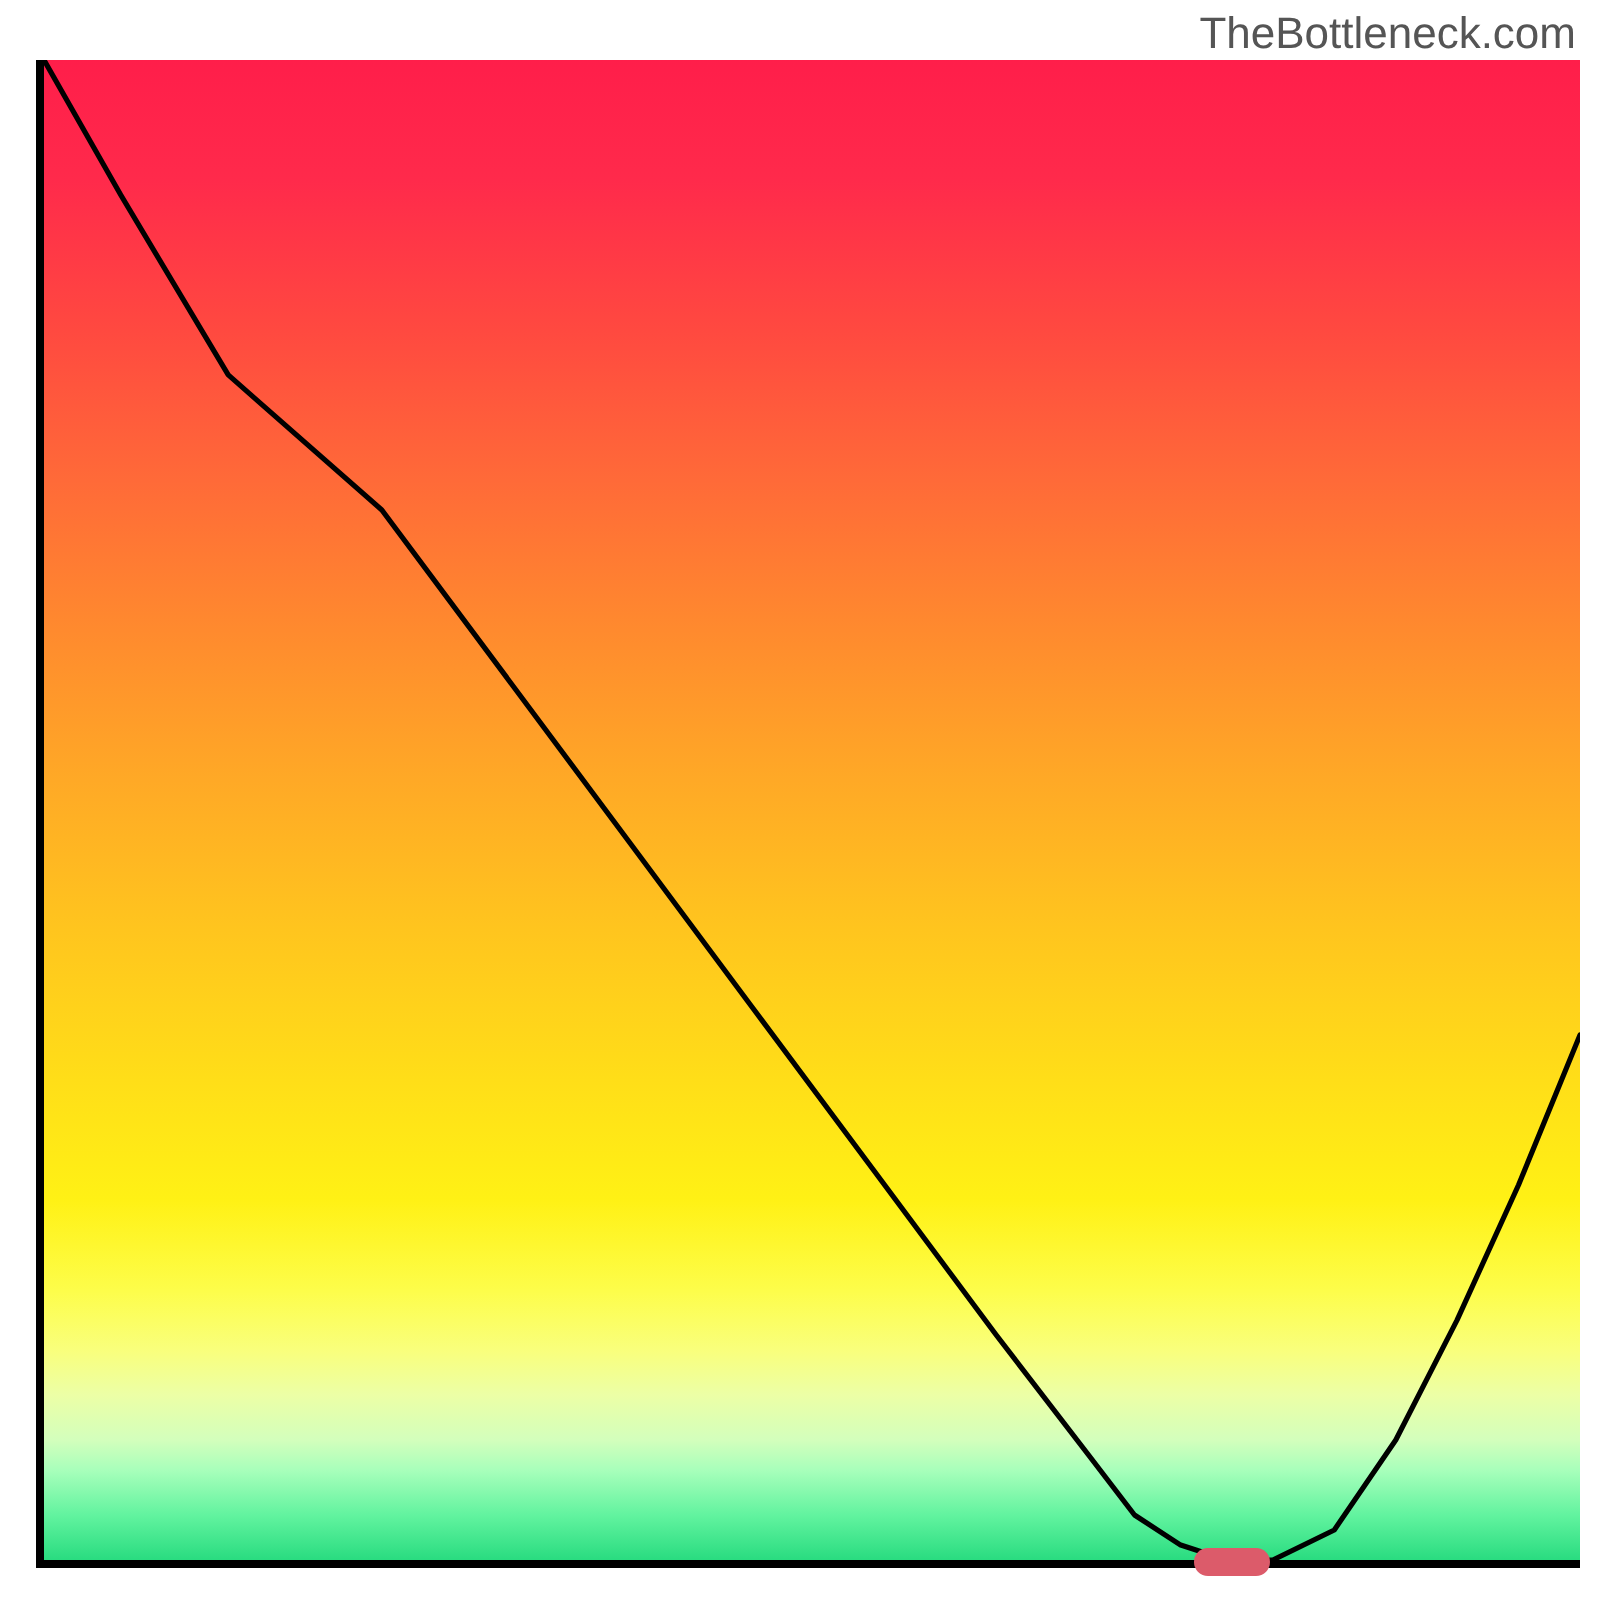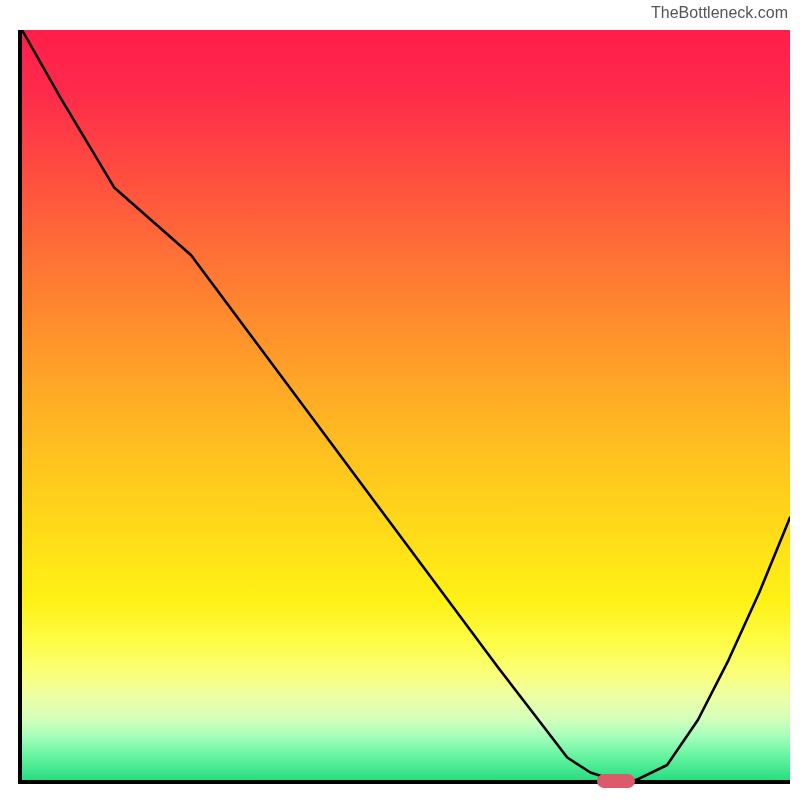--- a/index.html
+++ b/index.html
@@ -9,21 +9,21 @@
     background: #ffffff;
     font-family: Arial, sans-serif;
     position: relative;
     overflow: hidden;
   }
   .watermark {
     position: absolute;
     top: 4px;
     right: 12px;
     color: #555555;
-    font-size: 16px;
+    font-size: 22px;
     font-weight: 500;
     z-index: 10;
   }
   .plot-area {
     position: absolute;
     left: 18px;
     top: 30px;
     width: 772px;
     height: 754px;
     border-left: 4px solid #000000;

